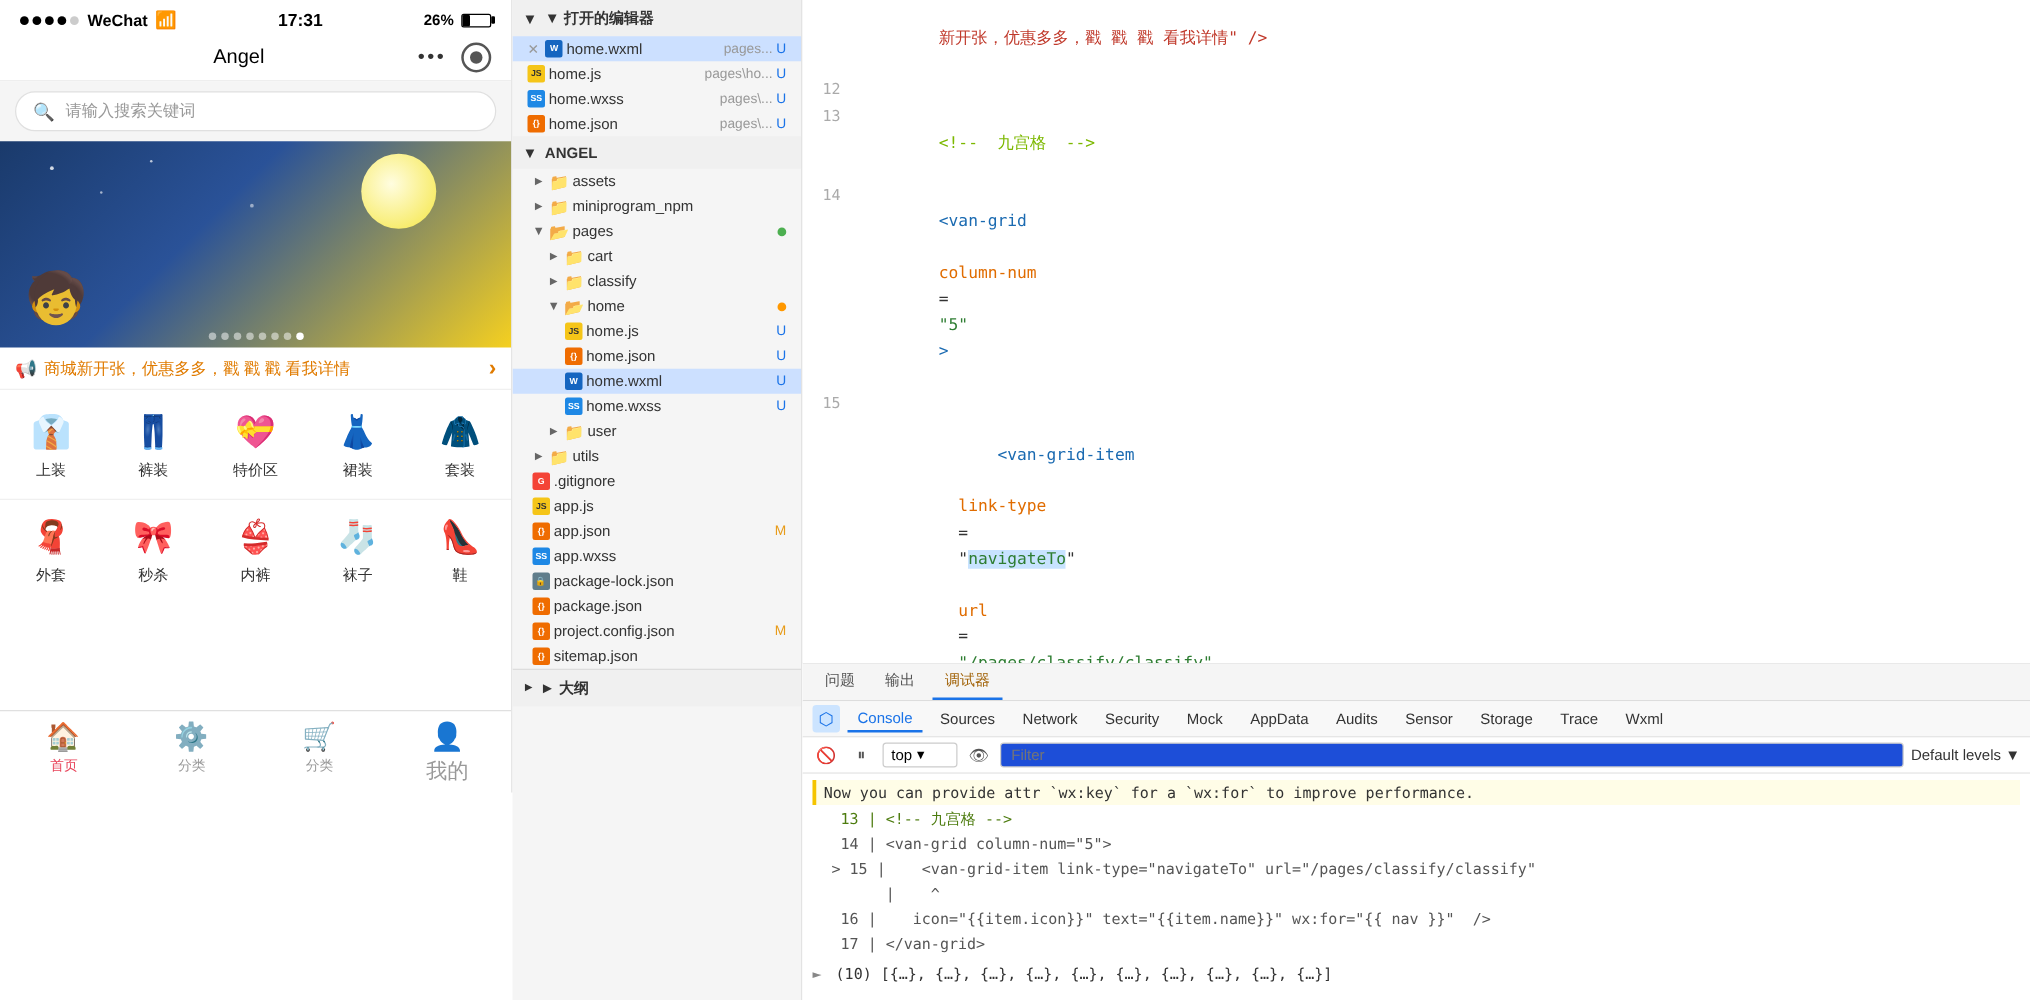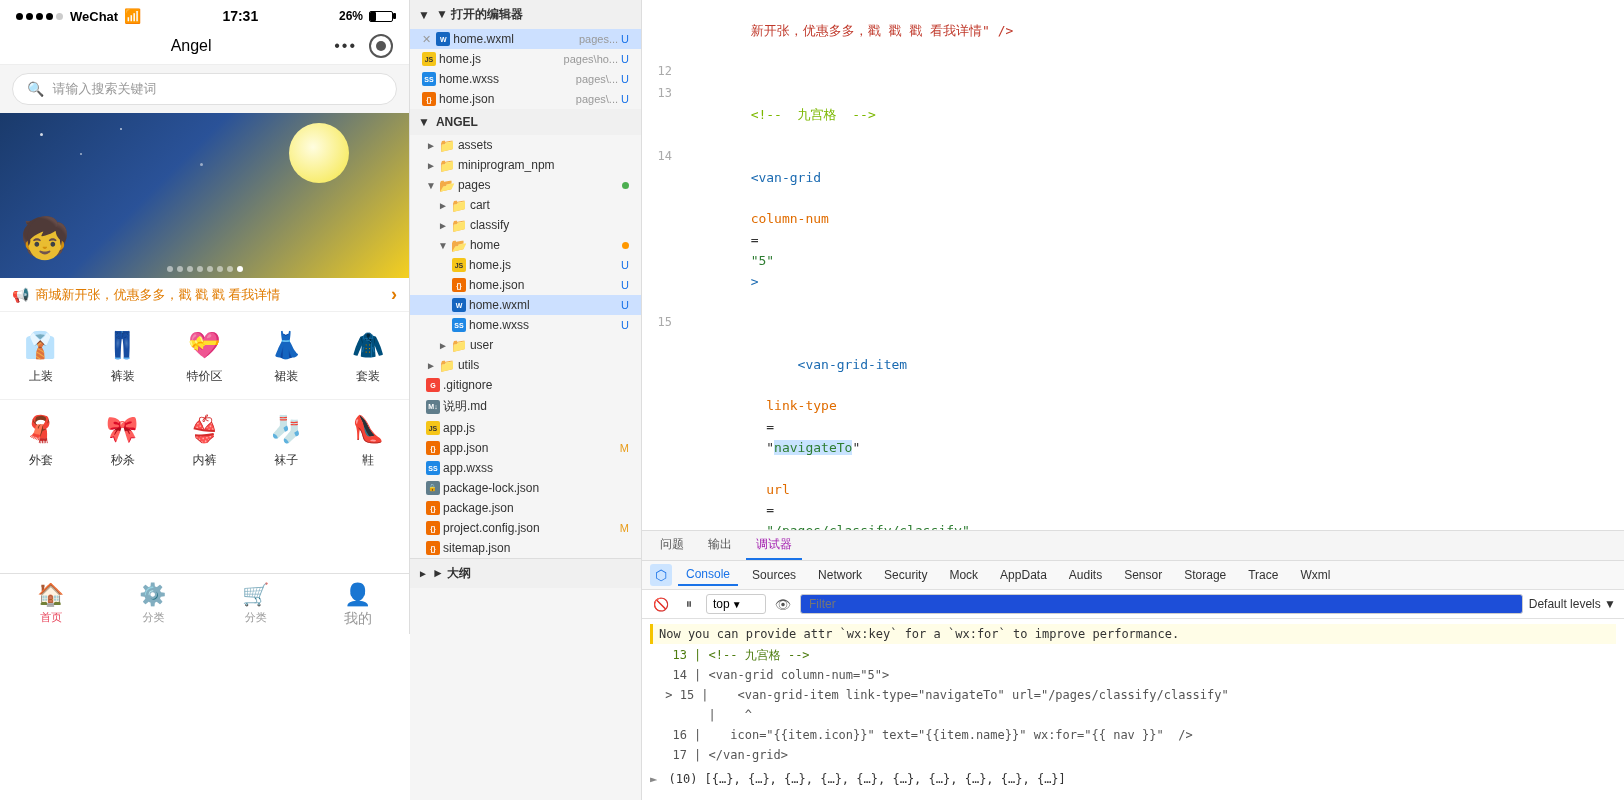--- a/index.html
+++ b/index.html
@@ -266,21 +266,21 @@
       gap: 4px;
       text-align: right;
     }
     .console-tab {
       padding: 5px 10px;
       font-size: 12px;
       cursor: pointer;
       color: #555;
       border-bottom: 2px solid transparent;
     }
-    .console-tab.active { color: #a21caf; border-bottom: 2px solid #1a73e8; }
+    .console-tab.active { color: #a16207; border-bottom: 2px solid #1a73e8; }
 
     .devtools-bar {
       display: flex;
       align-items: center;
       border-bottom: 1px solid #e0e0e0;
       background: #f8f8f8;
       padding: 3px 8px;
       gap: 6px;
       flex-wrap: wrap;
     }
@@ -472,21 +472,21 @@
     <div class="tab-item">
       <span class="tab-icon">⚙️</span>
       <span style="font-size:11px;color:#999;">分类</span>
     </div>
     <div class="tab-item">
       <span class="tab-icon">🛒</span>
       <span style="font-size:11px;color:#999;">分类</span>
     </div>
     <div class="tab-item">
       <span class="tab-icon">👤</span>
-      <span style="font-size:14px;color:#999;text-align:right;">我的</span>
+      <span style="font-size:17px;color:#999;text-align:right;">我的</span>
     </div>
   </div>
 </div>
 
 <div class="filetree-panel">
 
   <div class="filetree-section">
     <div class="filetree-header">
       <span>▼</span>
       <span style="margin-left:2px;">▼ 打开的编辑器</span>
@@ -600,24 +600,20 @@
       <span style="font-size:10px;color:#666;margin-right:2px;">►</span>
       <span class="icon-folder">📁</span>
       <span class="file-name">utils</span>
     </div>
 
     <div class="filetree-item" style="padding-left:16px;">
       <span class="icon-gitignore">G</span>
       <span class="file-name">.gitignore</span>
     </div>
 
-    <div class="filetree-item" style="padding-left:16px;">
-      <span class="icon-md" style="background:#607d8b;">M↓</span>
-      <span class="file-name">说明.md</span>
-    </div>
 
     <div class="filetree-item" style="padding-left:16px;">
       <span class="icon-js">JS</span>
       <span class="file-name">app.js</span>
     </div>
 
     <div class="filetree-item" style="padding-left:16px;">
       <span class="icon-json">{}</span>
       <span class="file-name">app.json</span>
       <span class="badge-m">M</span>

